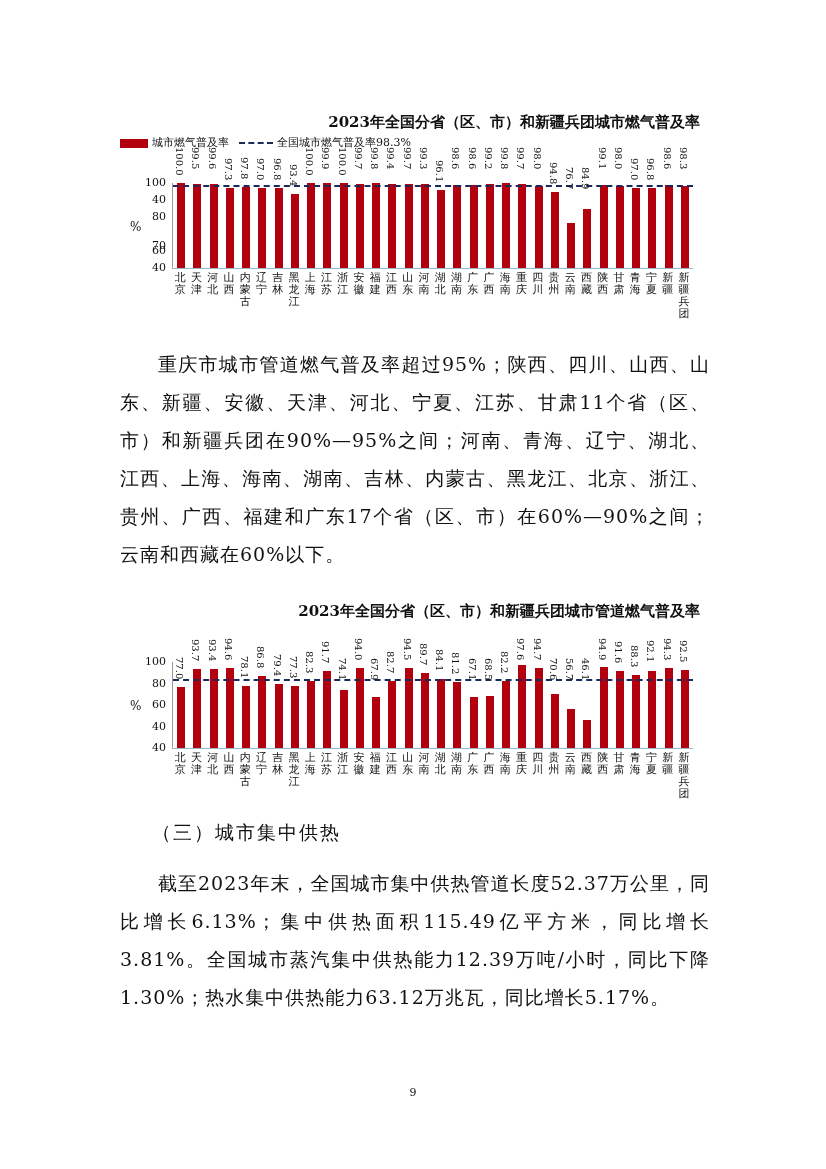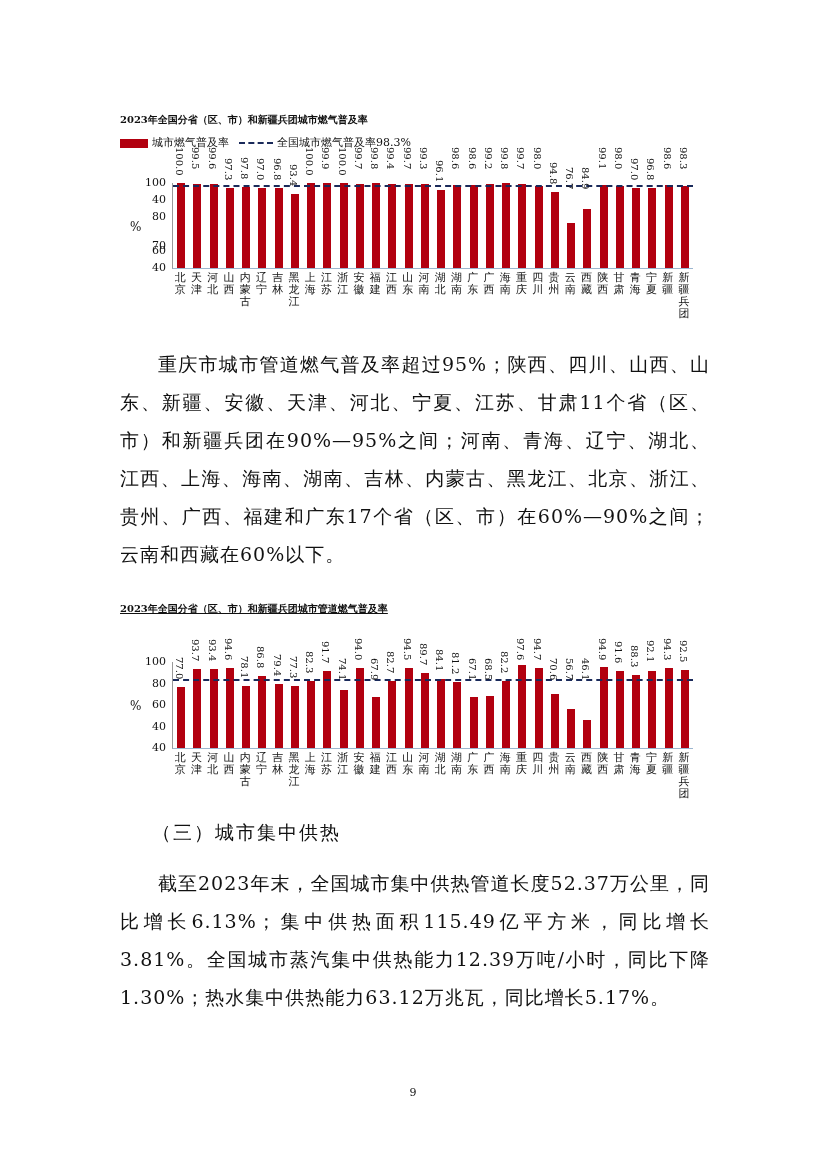--- a/index.html
+++ b/index.html
@@ -1,20 +1,20 @@
 <!DOCTYPE html>
 <html><head>
 <meta charset="utf-8">
 <style>
   html, body { margin: 0; padding: 0; background: #ffffff; }
   body { width: 826px; height: 1169px; position: relative; overflow: hidden;
          font-family: "DejaVu Serif", "Liberation Serif", serif; color: #111; }
   .chart { position: absolute; left: 120px; width: 580px; }
-  .chart-title { position: absolute; left: 0; width: 100%; text-align: left;
-                 font-size: 10px; font-weight: bold; font-family: "DejaVu Serif", serif; }
+  .chart-title { position: absolute; left: 0; width: 100%; text-align: right;
+                 font-size: 15px; font-weight: bold; font-family: "DejaVu Serif", serif; }
   .legend { position: absolute; left: 0; width: 100%; text-align: left; font-size: 11px;
             font-family: "DejaVu Serif", serif; white-space: nowrap; }
   .legend .swatch { display: inline-block; width: 28px; height: 9px; background: #b2000f;
                     vertical-align: middle; margin-right: 4px; }
   .legend .dash { display: inline-block; width: 34px; height: 0; border-top: 2px dashed #1a2a5a;
                   vertical-align: middle; margin: 0 4px 0 10px; }
   .plot { position: absolute; border-left: 1px solid #999; border-bottom: 1px solid #9cb6d0; }
   .bar { position: absolute; bottom: 0; width: 8px; background: #b2000f; }
   .avgline { position: absolute; left: 0; right: 0; border-top: 2px dashed #1a2a5a; height: 0; }
   .vlabel { position: absolute; font-size: 10px; writing-mode: vertical-rl;
@@ -139,21 +139,21 @@
     <div class="xlabel" style="left: 508.125px; top: 167px;">青海</div>
     <div class="vlabel" style="left: 525.375px; top: 53.44px;">96.8</div>
     <div class="xlabel" style="left: 524.375px; top: 167px;">宁夏</div>
     <div class="vlabel" style="left: 541.625px; top: 42px;">98.6</div>
     <div class="xlabel" style="left: 540.625px; top: 167px;">新疆</div>
     <div class="vlabel" style="left: 557.875px; top: 42px;">98.3</div>
     <div class="xlabel" style="left: 556.875px; top: 167px;">新疆兵团</div>
   </div>
 
 <div class="chart" id="chart1" style="top:598px;height:215px;">
-  <div class="chart-title" style="top:4px;text-decoration:underline;">2023年全国分省（区、市）和新疆兵团城市管道燃气普及率</div>
+  <div class="chart-title" style="top:4px;">2023年全国分省（区、市）和新疆兵团城市管道燃气普及率</div>
 <div class="plot" style="left: 52px; top: 64px; width: 520px; height: 86px;">
       <div class="bar" style="left: 4.125px; height: 61.275px;"></div>
       <div class="bar" style="left: 20.375px; height: 79.2275px;"></div>
       <div class="bar" style="left: 36.625px; height: 78.905px;"></div>
       <div class="bar" style="left: 52.875px; height: 80.195px;"></div>
       <div class="bar" style="left: 69.125px; height: 62.4575px;"></div>
       <div class="bar" style="left: 85.375px; height: 71.81px;"></div>
       <div class="bar" style="left: 101.625px; height: 63.855px;"></div>
       <div class="bar" style="left: 117.875px; height: 61.5975px;"></div>
       <div class="bar" style="left: 134.125px; height: 66.9725px;"></div>

